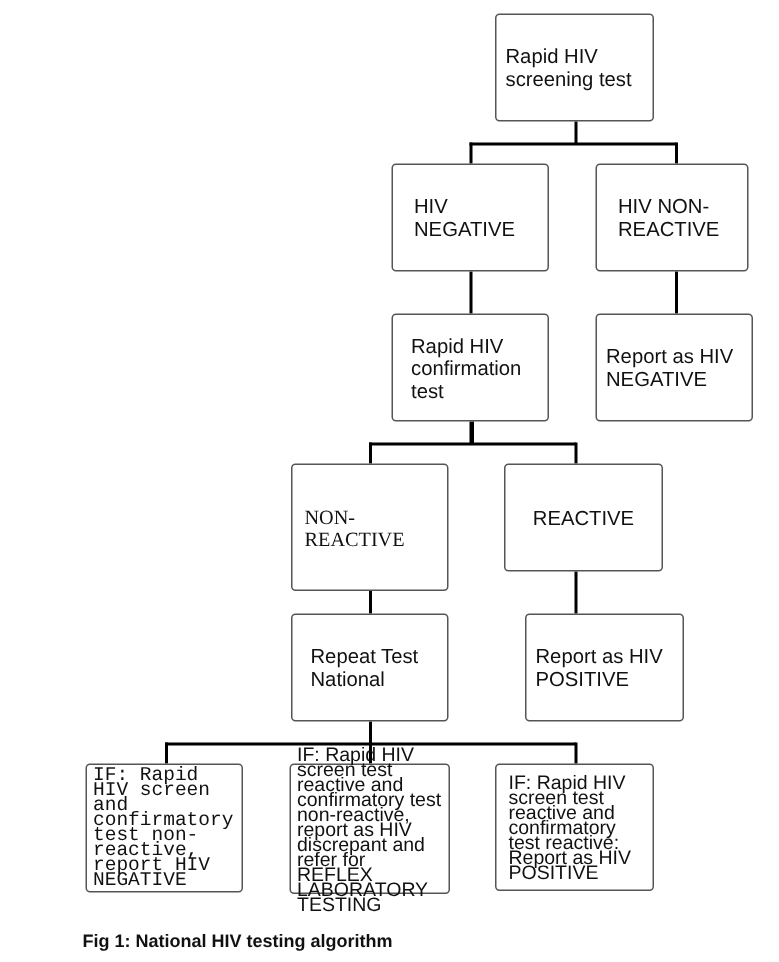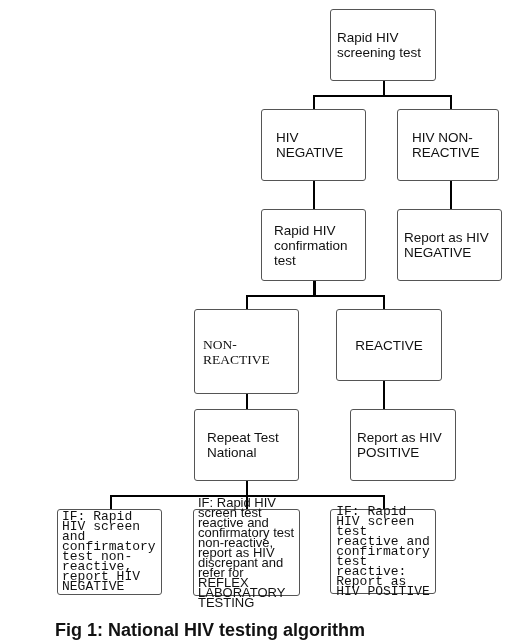--- a/index.html
+++ b/index.html
@@ -6,21 +6,21 @@
   body { width:519px; height:641px; position:relative; overflow:hidden;
          font-family:"Liberation Sans", sans-serif; color:#111; }
   .box { position:absolute; box-sizing:border-box; border:1.5px solid #555;
          border-radius:3px; background:#fff; display:flex; align-items:center;
          justify-content:center; font-size:13.5px; line-height:15px;
          padding:2px 6px; }
   .box.small { font-size:13px; line-height:10px; padding:2px 4px; }
   .line { position:absolute; background:#000; }
   .h { height:1.5px; }
   .v { width:1.5px; }
-  .caption { position:absolute; left:55px; top:620px; font-weight:bold; font-size:18px; }
+  .caption { position:absolute; left:55px; top:620px; font-weight:bold; font-size:12px; }
 </style>
 </head>
 <body>
 
 <div class="line v" style="left:383px;top:81px;height:15px;"></div>
 <div class="line h" style="left:313px;top:95px;width:138px;"></div>
 <div class="line v" style="left:313px;top:95px;height:14px;"></div>
 <div class="line v" style="left:450px;top:95px;height:14px;"></div>
 <div class="line v" style="left:313px;top:181px;height:28px;"></div>
 <div class="line v" style="left:450px;top:181px;height:28px;"></div>
@@ -39,15 +39,15 @@
 <div class="box" style="left:261px;top:109px;width:105px;height:72px;padding:2px 14px;">HIV NEGATIVE</div>
 <div class="box" style="left:397px;top:109px;width:102px;height:72px;padding:2px 14px;">HIV NON-REACTIVE</div>
 <div class="box" style="left:261px;top:209px;width:105px;height:72px;padding:9px 12px;">Rapid HIV confirmation test</div>
 <div class="box" style="left:397px;top:209px;width:105px;height:72px;">Report as HIV NEGATIVE</div>
 <div class="box" style="left:194px;top:309px;width:105px;height:85px;padding:2px 8px;font-family:Liberation Serif, serif;">NON-REACTIVE</div>
 <div class="box" style="left:336px;top:309px;width:106px;height:72px;">REACTIVE</div>
 <div class="box" style="left:194px;top:409px;width:105px;height:72px;padding:2px 12px;">Repeat Test National</div>
 <div class="box" style="left:330px;top:409px;width:106px;height:72px;margin-left:20px;">Report as HIV POSITIVE</div>
 <div class="box small" style="left:57px;top:509px;width:105px;height:86px;font-family:Liberation Mono, monospace;">IF: Rapid HIV screen and confirmatory test non-reactive, report HIV NEGATIVE</div>
 <div class="box small" style="left:193px;top:509px;width:107px;height:87px;">IF: Rapid HIV screen test reactive and confirmatory test non-reactive, report as HIV discrepant and refer for REFLEX LABORATORY TESTING</div>
-<div class="box small" style="left:330px;top:509px;width:106px;height:85px;padding:2px 8px;font-family:Liberation Mono, monospace;">IF: Rapid HIV screen test reactive and confirmatory test reactive: Report as HIV POSITIVE</div>
+<div class="box small" style="left:330px;top:509px;width:106px;height:85px;padding:2px 8px;">IF: Rapid HIV screen test reactive and confirmatory test reactive: Report as HIV POSITIVE</div>
 
 <div class="caption">Fig 1: National HIV testing algorithm</div>
 
 </body></html>

